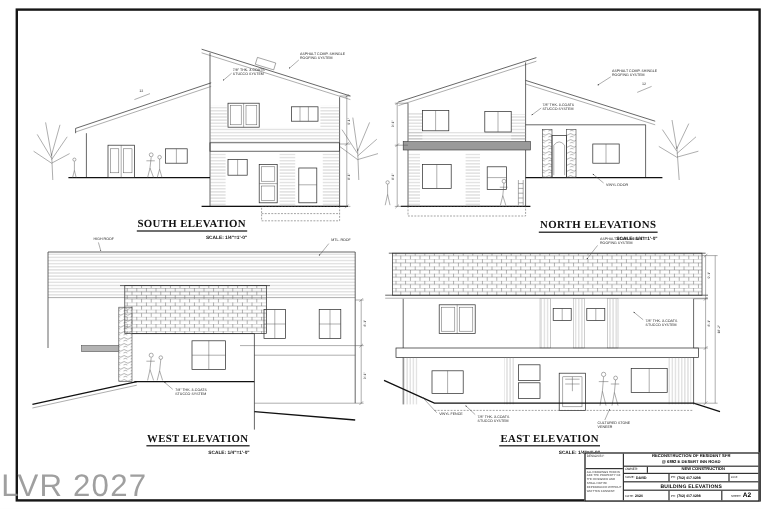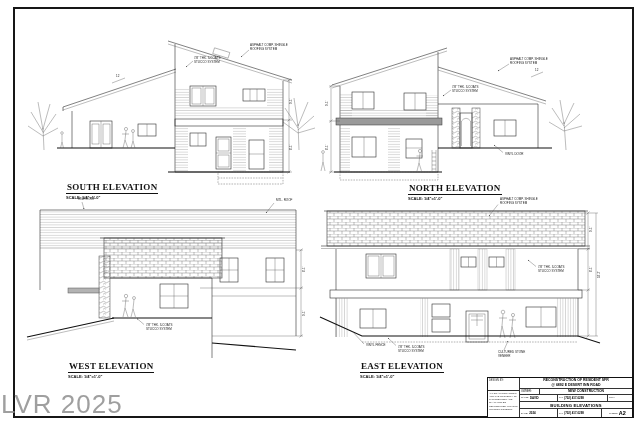--- a/index.html
+++ b/index.html
@@ -5,21 +5,21 @@
   html,body{margin:0;padding:0;background:#fdfdfd;}
   body{width:636px;height:424px;position:relative;overflow:hidden;font-family:"Liberation Sans",sans-serif;}
   .sheet{position:absolute;inset:0;background:#fff;}
   svg.draw{position:absolute;left:0;top:0;z-index:1;}
   .ln{stroke:#2b2b2b;stroke-width:.6;fill:none}
   .thin{stroke:#555;stroke-width:.4;fill:none}
   .thick{stroke:#111;stroke-width:1.1;fill:none}
   .dash{stroke:#555;stroke-width:.45;fill:none;stroke-dasharray:1.6 1.1}
   text.ann{font:3px "Liberation Sans",sans-serif;fill:#222}
   text.dim{font:2.8px "Liberation Sans",sans-serif;fill:#333}
-  .elev-label{position:absolute;z-index:3;text-align:left;color:#111;}
+  .elev-label{position:absolute;z-index:3;text-align:right;color:#111;}
   .elev-label .t{font:bold 9px "Liberation Serif",serif;letter-spacing:.3px;border-bottom:1px solid #111;display:inline-block;padding:0 1px .5px 1px;}
   .elev-label .s{font:bold 4px "Liberation Sans",sans-serif;margin-top:.5px;}
   
   .tb{position:absolute;left:487px;top:377px;width:146px;height:41px;border:1.4px solid #111;background:#fff;display:flex;z-index:4;box-sizing:border-box;}
   .tb-left{width:32px;border-right:.6px solid #333;display:flex;flex-direction:column;box-sizing:border-box;}
   .tb-left .c1{height:10px;border-bottom:.6px solid #333;font-size:2.6px;padding:1px;color:#222;overflow:hidden;}
   .tb-left .c2{flex:1;font-size:2.4px;line-height:1.3;padding:1px;color:#333;overflow:hidden;}
   .tb-right{flex:1;display:flex;flex-direction:column;box-sizing:border-box;}
   .tb-right .row{border-bottom:.6px solid #333;display:flex;align-items:center;box-sizing:border-box;}
   .tb-right .row:last-child{border-bottom:none;}
@@ -427,21 +427,21 @@
       <line class="thin" x1="504" y1="350" x2="508" y2="341" marker-end="url(#arr)"></line>
     </g>
   </g>
 </svg>
 
   <div class="elev-label" style="left:66px;top:176px;width:140px;">
     <span class="t">SOUTH ELEVATION</span>
     <div class="s">SCALE: 1/4"=1'-0"</div>
   </div>
   <div class="elev-label" style="left:408px;top:177px;width:140px;">
-    <span class="t">NORTH ELEVATION</span>
+    <span class="t">NORTH ELEVATIONS</span>
     <div class="s">SCALE: 1/4"=1'-0"</div>
   </div>
   <div class="elev-label" style="left:68px;top:355px;width:140px;">
     <span class="t">WEST ELEVATION</span>
     <div class="s">SCALE: 1/4"=1'-0"</div>
   </div>
   <div class="elev-label" style="left:360px;top:355px;width:140px;">
     <span class="t">EAST ELEVATION</span>
     <div class="s">SCALE: 1/4"=1'-0"</div>
   </div>
@@ -484,14 +484,14 @@
           <span class="v">(702) 417-0298</span>
         </div>
         <div class="cell" style="width:30px;justify-content:center;">
           <span class="k">SHEET:</span>
           <span class="sheetno">A2</span>
         </div>
       </div>
     </div>
   </div>
 
-  <div class="watermark">LVR 2025</div>
+  <div class="watermark">LVR 2027</div>
 </div>
 
 </body></html>

